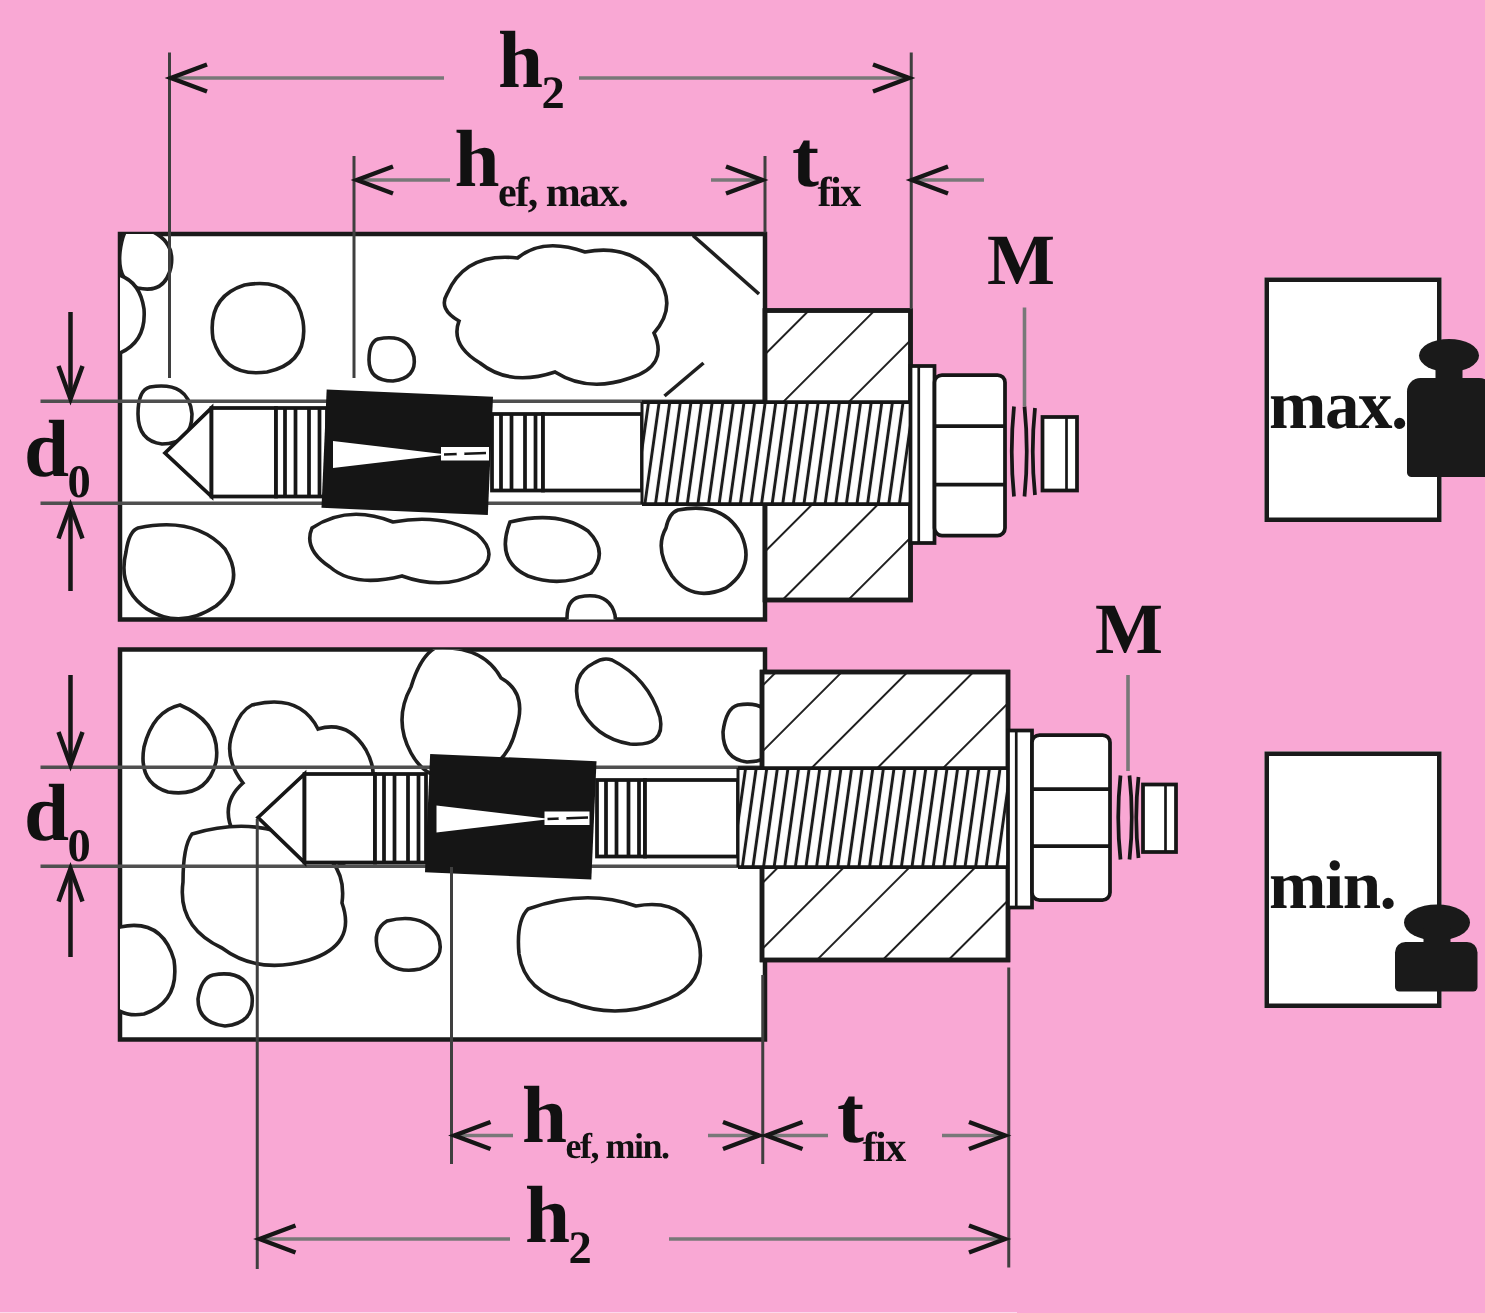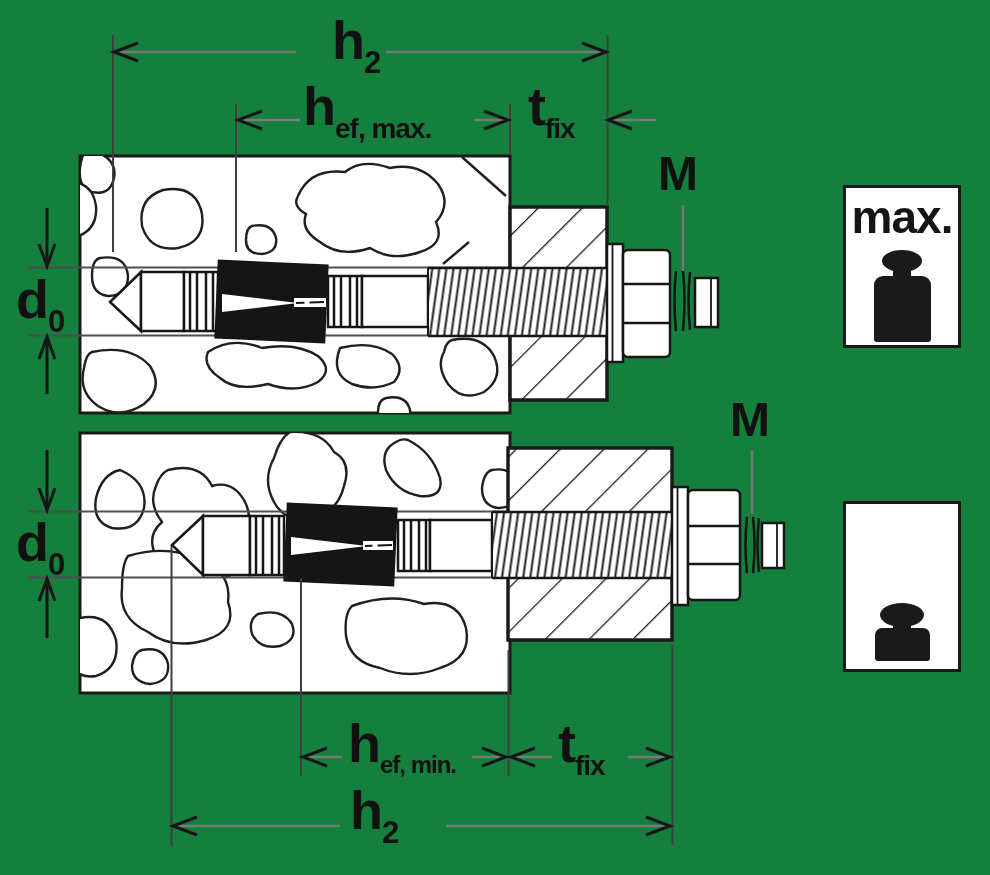--- a/index.html
+++ b/index.html
@@ -1,24 +1,24 @@
 <!DOCTYPE html>
 <html><head>
 <meta charset="utf-8">
 <style>
   html,body{margin:0;padding:0;background:#ffffff;}
-  .stage{position:relative;width:990px;height:875px;background:#15803d;overflow:hidden;
-         font-family:Liberation Sans, sans-serif;}
+  .stage{position:relative;width:990px;height:875px;background:#f9a8d4;overflow:hidden;
+         font-family:Liberation Serif, serif;}
   svg{position:absolute;left:0;top:0;}
   .dim-label{position:absolute;font-weight:bold;font-size:54px;line-height:1;color:#111;
              white-space:nowrap;letter-spacing:-1px;}
   .dim-label .sub{font-size:31px;position:relative;top:0.45em;letter-spacing:-1px;}
   .m-label{position:absolute;font-weight:bold;font-size:48px;line-height:1;color:#111;}
   .badge{position:absolute;width:112px;border:3px solid #1a1a1a;background:#ffffff;
-         display:flex;flex-direction:column;align-items:center;}
+         display:flex;align-items:center;}
   .badge-max{left:843px;top:185px;height:157px;}
   .badge-min{left:843px;top:501px;height:165px;}
   .badge .badge-label{font-weight:bold;font-size:46px;line-height:1;color:#151515;margin-top:6px;letter-spacing:-1px;}
   .weight{display:flex;flex-direction:column;align-items:center;}
   .weight .knob{background:#1a1a1a;border-radius:50%;}
   .weight .neck{background:#1a1a1a;}
   .weight .wbody{background:#1a1a1a;}
   .weight-max{margin-top:10px;}
   .weight-max .knob{width:40px;height:22px;}
   .weight-max .neck{width:18px;height:13px;margin-top:-7px;}
@@ -298,20 +298,21 @@
 
 <div class="badge badge-max">
   <div class="badge-label">max.</div>
   <div class="weight weight-max">
     <div class="knob"></div>
     <div class="neck"></div>
     <div class="wbody"></div>
   </div>
 </div>
 <div class="badge badge-min">
+  <div class="badge-label">min.</div>
   <div class="weight weight-min">
     <div class="knob"></div>
     <div class="neck"></div>
     <div class="wbody"></div>
   </div>
 </div>
 
 </div>
 
 </body></html>

